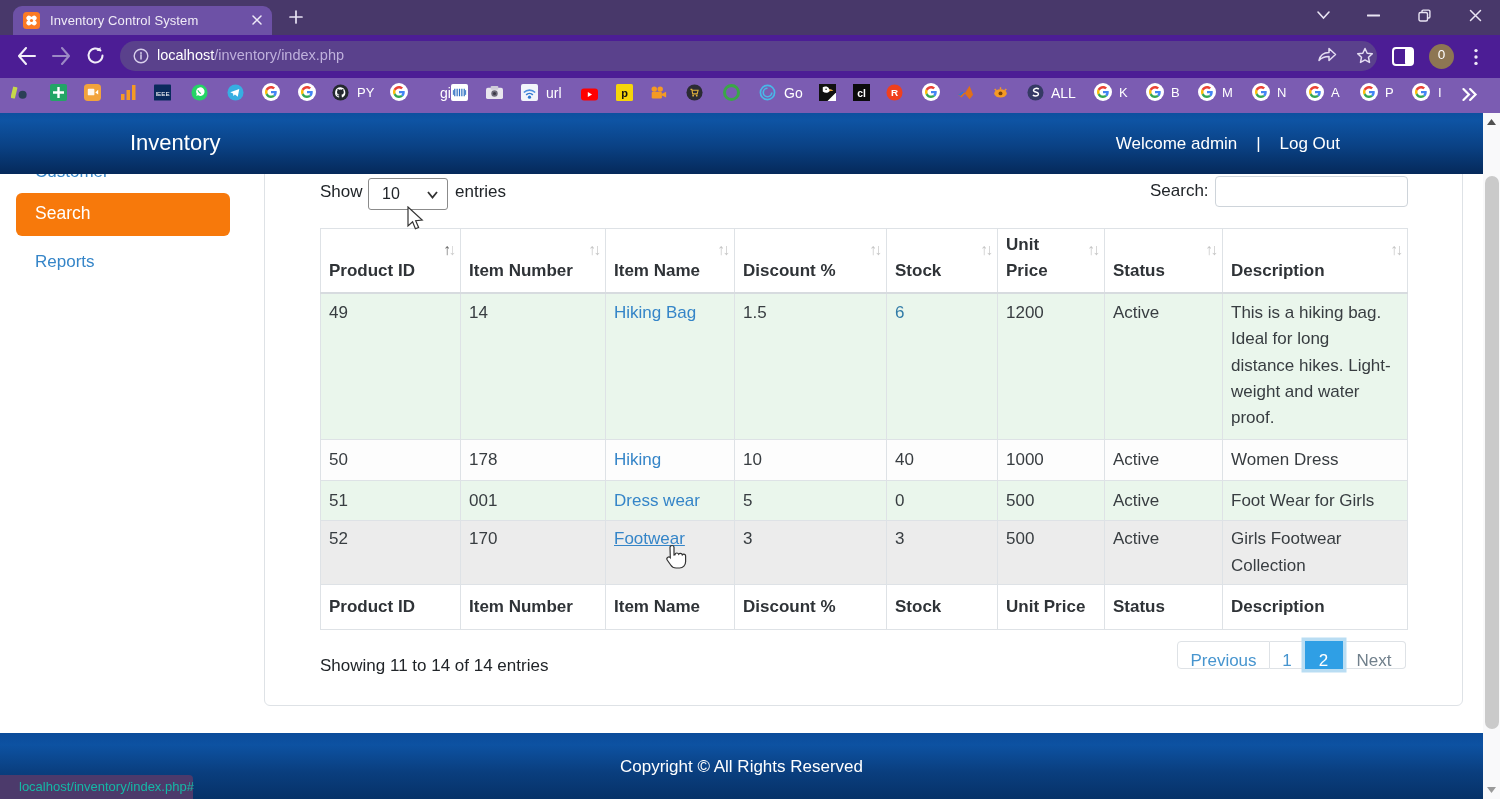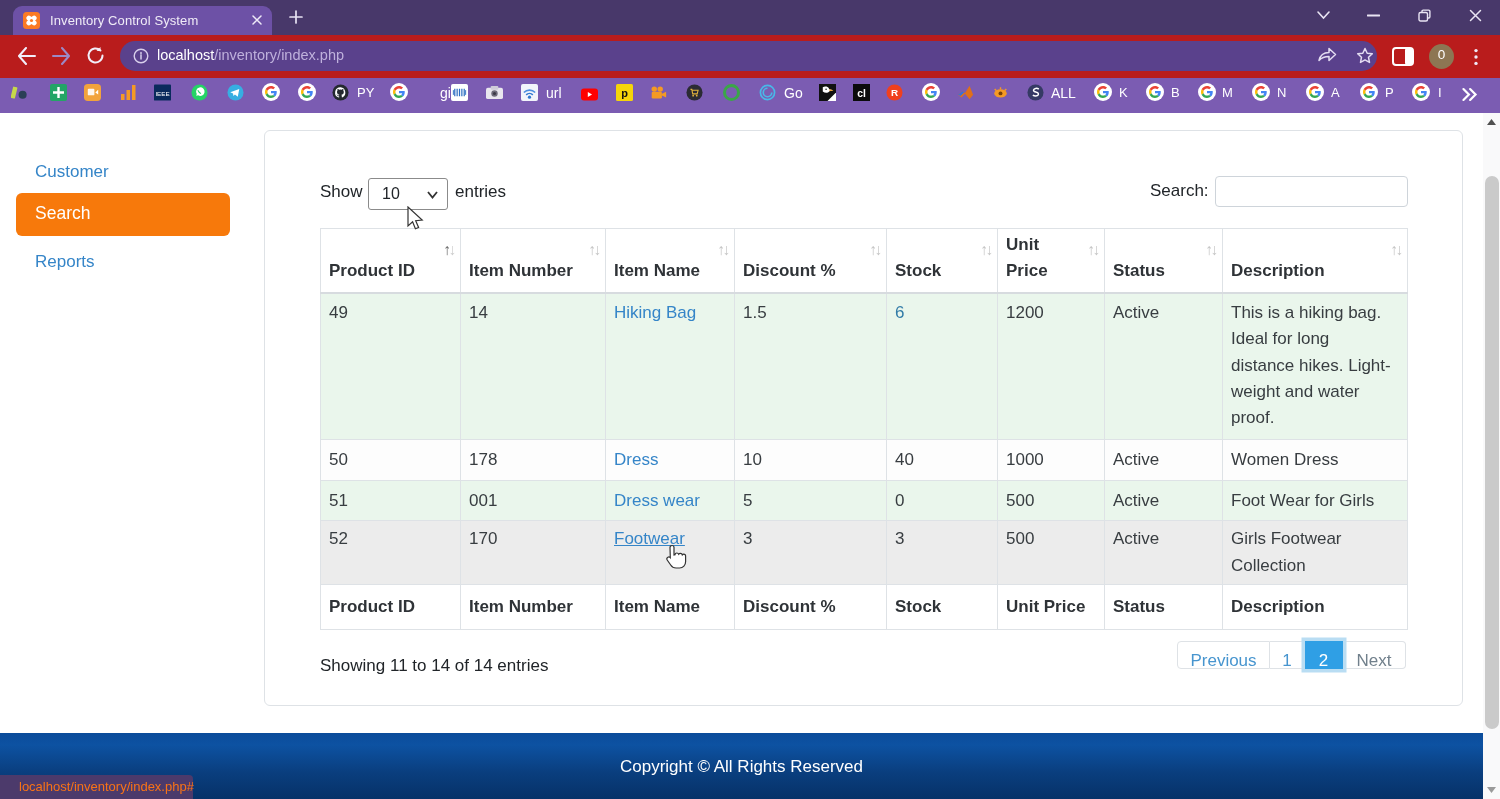--- a/index.html
+++ b/index.html
@@ -3,21 +3,21 @@
 <meta charset="utf-8">
 <style>
   * { margin:0; padding:0; box-sizing:border-box; }
   html,body { width:1500px; height:799px; overflow:hidden; }
   body { font-family:"Liberation Sans", sans-serif; }
   #root { position:relative; width:1500px; height:799px; overflow:hidden; background:#fff; }
   
   #titlebar { position:absolute; left:0; top:0; width:1500px; height:35px; background:#48386a; }
   #tab { position:absolute; left:13px; top:6px; width:259px; height:29px; background:#6d51a6; border-radius:9px 9px 0 0;text-align:center; }
   #tabtitle { position:absolute; left:37px; top:7px; font-size:13px; color:#f0ecf7; letter-spacing:0.1px; }
-  #toolbar { position:absolute; left:0; top:35px; width:1500px; height:43px; background:#b91c1c; }
+  #toolbar { position:absolute; left:0; top:35px; width:1500px; height:43px; background:#4c1d95; }
   #pill { position:absolute; left:120px; top:6px; width:1257px; height:30px; border-radius:15px; background:#5a418c; }
   #urltext { position:absolute; left:37px; top:6px; font-size:14.5px; color:#ffffff; }
   #urltext .dim { color:#bfb1dc; }
   #bookmarks { position:absolute; left:0; top:78px; width:1500px; height:35px; background:#7b5cb2; }
   .bmk { position:absolute; top:84px; width:17px; height:17px; }
   .bmt { position:absolute; top:85px; color:#fff; font-size:13px; }
   .gcirc { position:absolute; width:18px; height:18px; background:#fff; border-radius:50%; }
   .gcirc svg { position:absolute; left:3px; top:3px; width:12px; height:12px; }
   
   #page { position:absolute; left:0; top:113px; width:1500px; height:686px; background:#fff; }
@@ -54,21 +54,21 @@
   a.lnk { color:#3585c8; text-decoration:none; }
   
   #showing { position:absolute; left:320px; top:543px; font-size:17px; color:#212529; }
   #pager { position:absolute; left:1177px; top:528px; height:39px; z-index:2; }
   .pbtn { float:left; height:28px; border:1px solid #dee2e6; border-left:none; background:#fff; color:#4795cf;
           font-size:17px; text-align:center; line-height:37px; }
   
   #sbar { position:absolute; left:1483px; top:0; width:17px; height:686px; background:#f9f9fa; }
   #sthumb { position:absolute; left:1.5px; top:63px; width:14px; height:553px; background:#cacaca; border-radius:7px; }
   #statusbub { position:absolute; left:0; top:662px; width:193px; height:24px; background:#4c3a6b; border-radius:0 4px 0 0; z-index:40; }
-  #statusbub span { position:absolute; left:8px; top:4px; color:#f97316; font-size:13px;padding-left:11px; }
+  #statusbub span { position:absolute; left:8px; top:4px; color:#14b8a6; font-size:13px;padding-left:11px; }
 </style>
 </head>
 <body>
 <div id="root">
 
   <div id="titlebar">
     <div id="tab">
       <svg style="position:absolute;left:10px;top:6px" width="17" height="17" viewBox="0 0 17 17">
         <rect x="0" y="0" width="17" height="17" rx="3.5" fill="#fb7a24"></rect>
         <path d="M4 4.5c1.5-1.5 3-1 4.5.5 1.5-1.5 3-2 4.5-.5 1.5 1.5.5 3-1 4 1.5 1 2.5 2.5 1 4s-3 1-4.5-.5c-1.5 1.5-3 2-4.5.5s-.5-3 1-4c-1.5-1-2.5-2.5-1-4z" fill="#fff"></path>
@@ -306,20 +306,24 @@
       </svg>
     </span>
     <span class="bmt" style="left:1438px;font-size:13px">I</span>
     <svg class="bmk" style="left:1461px;top:86px" width="14" height="13" viewBox="0 0 14 13">
       <path d="M2 2l4.5 4.5L2 11M7.5 2L12 6.5 7.5 11" stroke="#fff" stroke-width="1.8" fill="none" stroke-linecap="round"></path>
     </svg>
 
   <div id="page">
 
     <a class="sblink" style="left:35px;top:49px">Customer</a>
+    <div id="navbar">
+      <span id="brand">Inventory</span>
+      <span id="navright">Welcome admin&nbsp;&nbsp;&nbsp;&nbsp;|&nbsp;&nbsp;&nbsp;&nbsp;Log Out</span>
+    </div>
     <div id="searchbtn">
         <span>Search</span>
       </div>
     <a class="sblink" style="left:35px;top:139px">Reports</a>
 
     <div id="card"></div>
 
     <span class="ctl" style="left:320px;top:69px">Show</span>
     <div id="lensel">
         <span>10</span>
@@ -361,21 +365,21 @@
             <td><a class="lnk">Hiking Bag</a></td>
             <td>1.5</td>
             <td><span style="color:#337ca8">6</span></td>
             <td>1200</td>
             <td>Active</td>
           <td>This is a hiking bag.<br>Ideal for long<br>distance hikes. Light-<br>weight and water<br>proof.</td>
         </tr>
         <tr class="rw" style="height:41px">
           <td>50</td>
             <td>178</td>
-            <td><a class="lnk">Dress</a></td>
+            <td><a class="lnk">Hiking</a></td>
             <td>10</td>
             <td>40</td>
             <td>1000</td>
             <td>Active</td>
             <td>Women Dress</td>
         </tr>
         <tr class="rg" style="height:40px">
           <td>51</td>
             <td>001</td>
             <td><a class="lnk">Dress wear</a></td>

